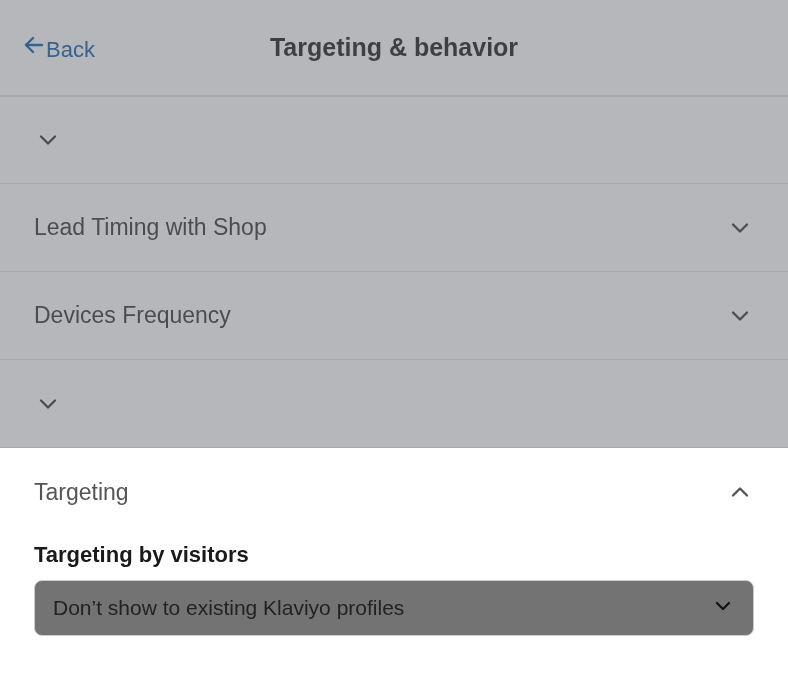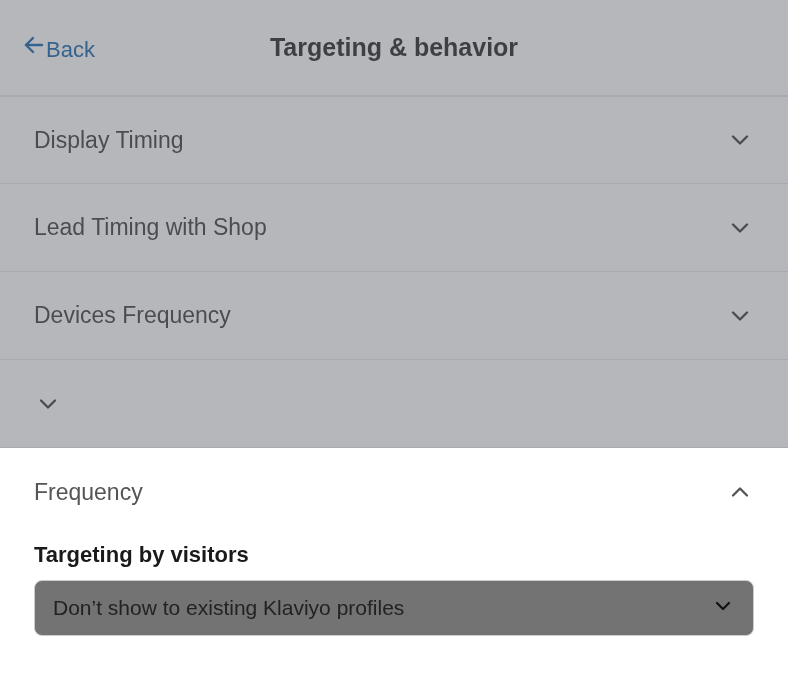--- a/index.html
+++ b/index.html
@@ -32,21 +32,20 @@
             <line x1="20" y1="12" x2="4" y2="12"></line>
             <polyline points="11 5 4 12 11 19"></polyline>
           </svg>
       </span>
       <span>Back</span>
     </div>
     <div class="header-title">Targeting &amp; behavior</div>
   </div>
 
   <div class="accordion-row first">
-    <span class="accordion-label">Display Timing</span>
     <span class="chevron">
       <svg width="28" height="28" viewBox="0 0 24 24" fill="none" stroke="#333" stroke-width="2" stroke-linecap="round" stroke-linejoin="round">
           <polyline points="6 9 12 15 18 9"></polyline>
         </svg>
     </span>
   </div>
 
   <div class="accordion-row">
     <span class="accordion-label">Lead Timing with Shop</span>
     <span class="chevron">
@@ -71,21 +70,21 @@
           <polyline points="6 9 12 15 18 9"></polyline>
         </svg>
     </span>
   </div>
 
   <div class="dim-overlay"></div>
 </div>
 
 <div class="targeting-section">
   <div class="targeting-header">
-    <span class="accordion-label">Frequency</span>
+    <span class="accordion-label">Targeting</span>
     <span class="chevron">
       <svg width="28" height="28" viewBox="0 0 24 24" fill="none" stroke="#555" stroke-width="2" stroke-linecap="round" stroke-linejoin="round">
           <polyline points="6 15 12 9 18 15"></polyline>
         </svg>
     </span>
   </div>
 
   <div class="subsection">
     <div class="sub-label">Targeting by visitors</div>
     <div class="select-box">

